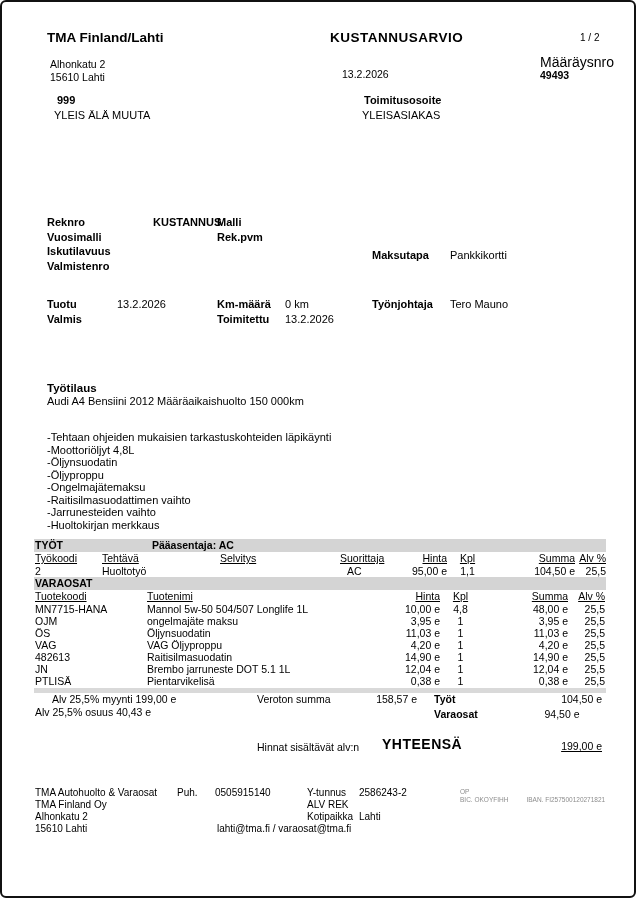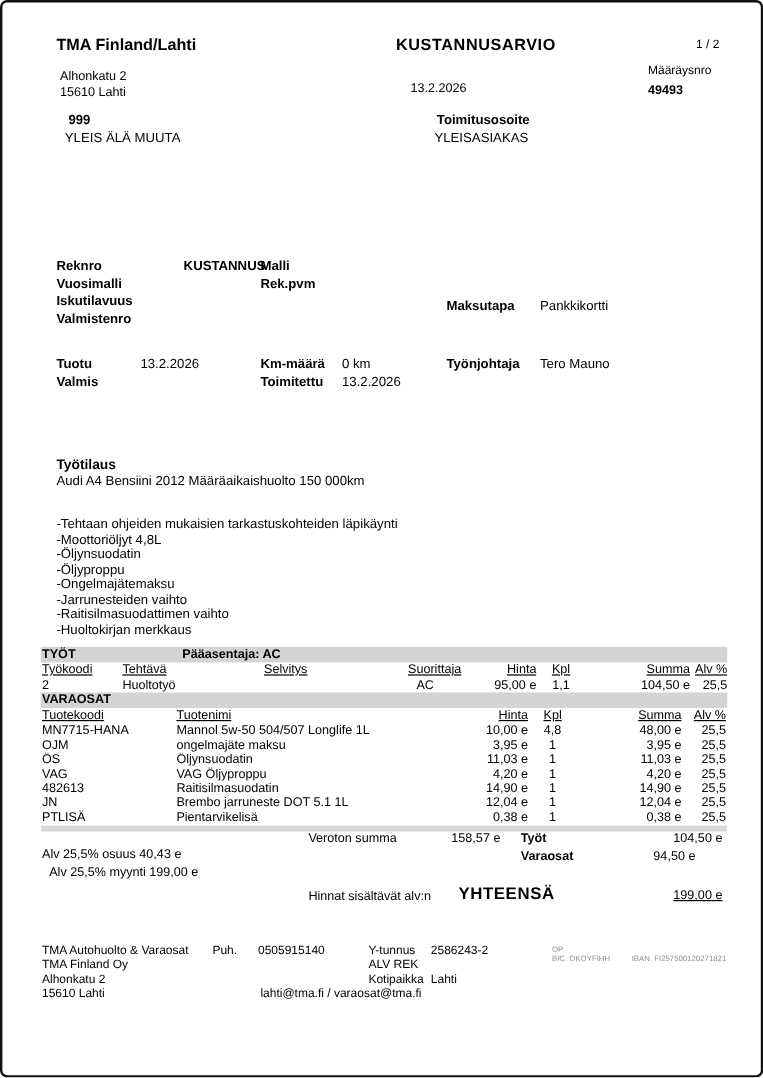--- a/index.html
+++ b/index.html
@@ -11,21 +11,21 @@
   }
   .b { font-weight:bold;margin-left:36px; }
   .abs { position:absolute; }
 
   
   .company-name { left:45px; top:28px; font-size:13.5px; font-weight:bold; }
   .doc-title { left:328px; top:28px; font-size:13.5px; font-weight:bold; letter-spacing:0.5px; }
   .page-num { left:578px; top:30px; font-size:10px; }
   .addr { left:48px; top:56px; font-size:10.5px; line-height:13px; }
   .hdr-date { left:340px; top:66px; font-size:10.5px; }
-  .maaraysnro-lbl { left:538px; top:52px; font-size:10px; }
+  .maaraysnro-lbl { left:538px; top:52px; font-size:14px; }
   .maaraysnro-val { left:538px; top:67px; font-size:10.5px; font-weight:bold; }
   .cust-num { left:55px; top:92px; font-weight:bold; }
   .cust-name { left:52px; top:107px; }
   .deliv-lbl { left:362px; top:92px; font-weight:bold; }
   .deliv-name { left:360px; top:107px; }
 
   
   .veh { line-height:14.5px; }
   .veh1 { left:45px; top:213px; }
   .veh2 { left:215px; top:213px; }
@@ -51,21 +51,21 @@
   .pgrid.rows { line-height:12px; }
   .hcell { text-decoration:underline; }
   .c-right { text-align:right; }
   .c-center { text-align:center; }
   .cell { padding-left:1px; white-space:nowrap; overflow:hidden; }
   .ind { padding-left:8px; }
   .endband { background:#d9d9d9; height:5px; margin-top:1px; }
 
   
   .summary { left:32px; top:691px; width:572px; height:75px; font-size:10.5px; }
-  .s-alv1 { position:absolute; left:7px; top:0;margin-top:28px; }
+  .s-alv1 { position:absolute; left:18px; top:0; }
   .s-alv2 { position:absolute; left:1px; top:13px; }
   .s-veroton-lbl { position:absolute; left:223px; top:0; }
   .s-veroton-val { position:absolute; left:313px; top:0; width:70px; text-align:right; }
   .s-tyot-lbl { position:absolute; left:400px; top:0; font-weight:bold; }
   .s-tyot-val { position:absolute; left:488px; top:0; width:80px; text-align:right; }
   .s-var-lbl { position:absolute; left:400px; top:15px; font-weight:bold; }
   .s-var-val { position:absolute; left:488px; top:15px; width:80px; text-align:center; }
   .s-incl { position:absolute; left:223px; top:48px; }
   .s-total-lbl { position:absolute; left:348px; top:43px; font-weight:bold; font-size:14px; letter-spacing:0.5px; }
   .s-total-val { position:absolute; left:478px; top:47px; width:90px; text-align:right; text-decoration:underline; }
@@ -127,22 +127,22 @@
   </div>
 
   <div class="abs workorder">
     <div class="wo-title">Työtilaus</div>
     <div class="wo-desc">Audi A4 Bensiini 2012 Määräaikaishuolto 150 000km</div>
     <div class="wo-item">-Tehtaan ohjeiden mukaisien tarkastuskohteiden läpikäynti</div>
     <div class="wo-item">-Moottoriöljyt 4,8L</div>
     <div class="wo-item">-Öljynsuodatin</div>
     <div class="wo-item">-Öljyproppu</div>
     <div class="wo-item">-Ongelmajätemaksu</div>
+    <div class="wo-item">-Raitisilmasuodattimen vaihto</div>
     <div class="wo-item">-Jarrunesteiden vaihto</div>
-    <div class="wo-item">-Raitisilmasuodattimen vaihto</div>
     <div class="wo-item">-Huoltokirjan merkkaus</div>
   </div>
 
   <div class="abs tables">
     <div class="band">
       <span>TYÖT</span>
       <span class="mech">Pääasentaja: AC</span>
     </div>
     <div class="wgrid">
       <span class="cell"><span class="hcell">Työkoodi</span></span>

